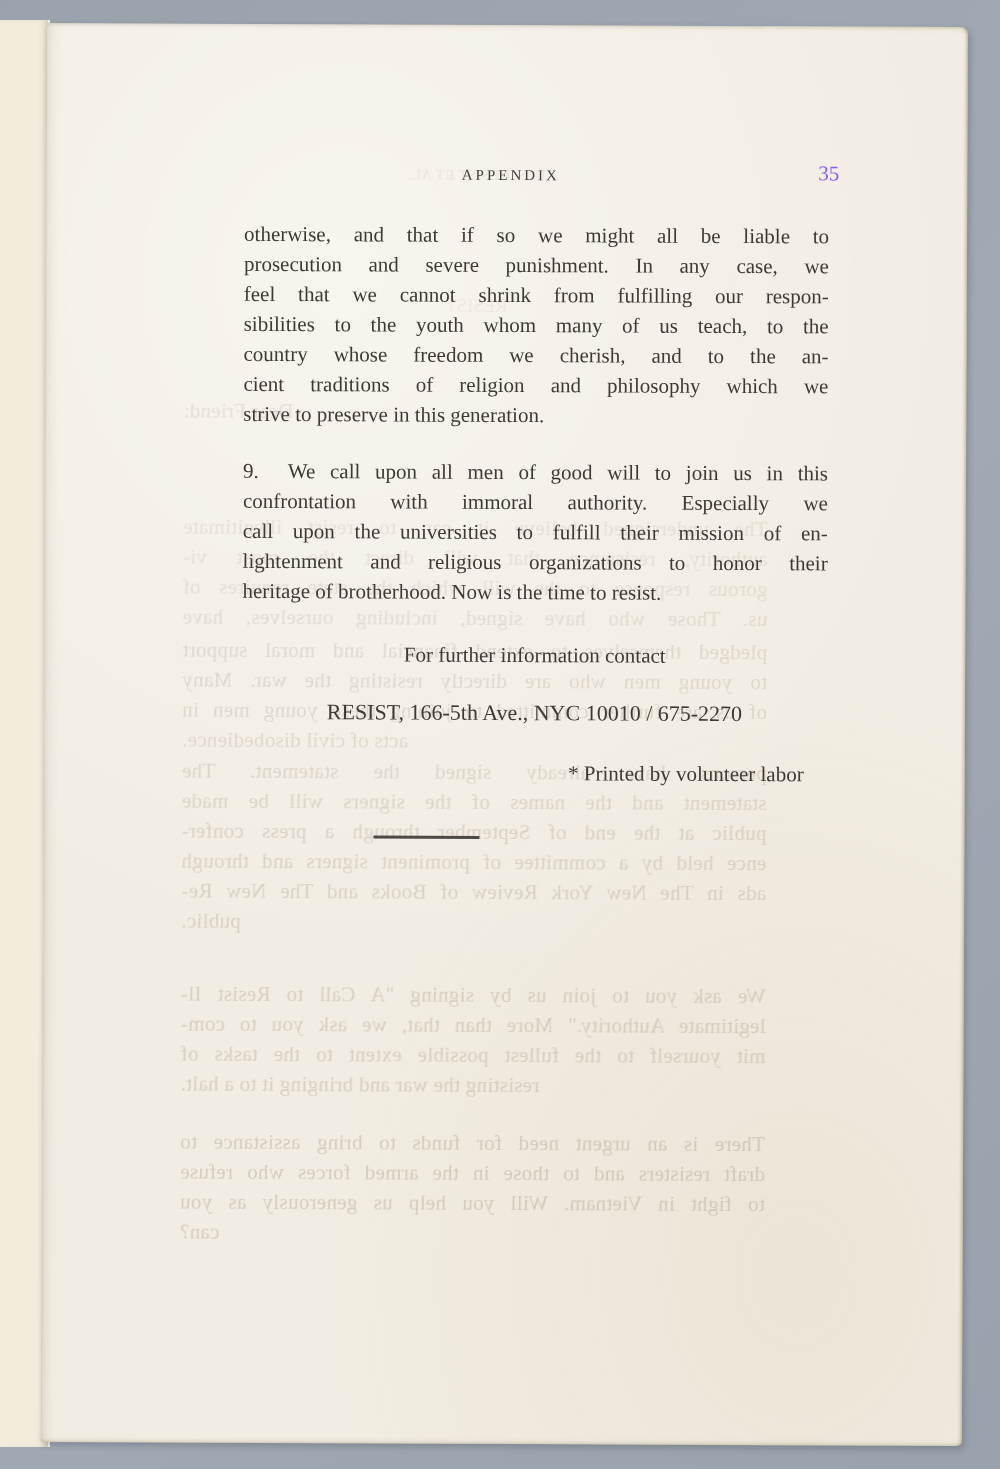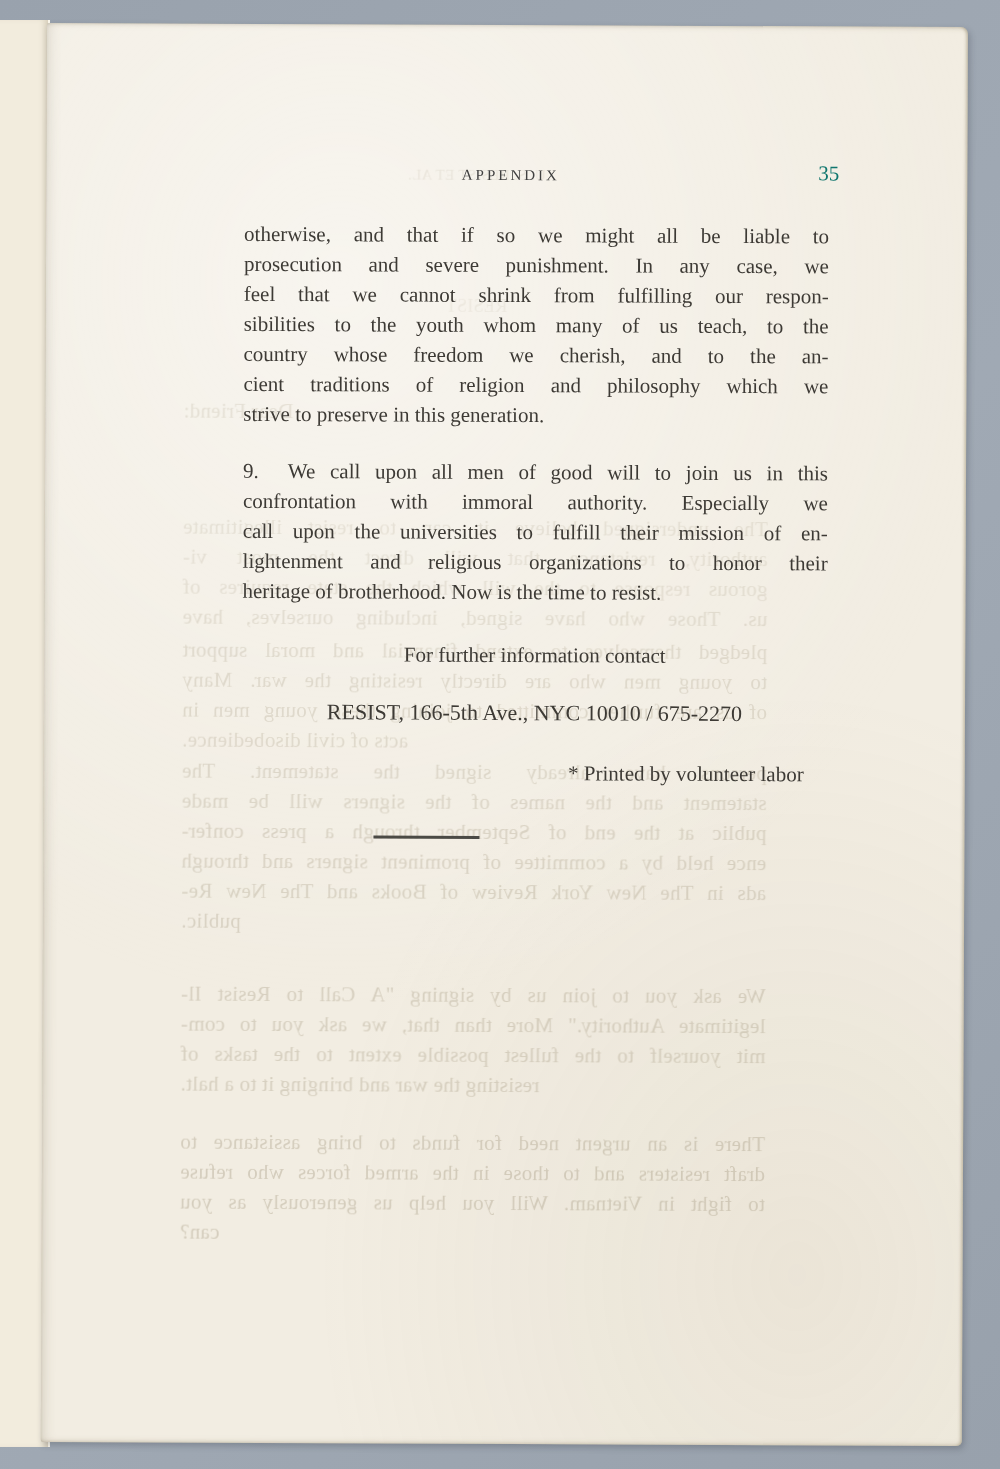--- a/index.html
+++ b/index.html
@@ -51,21 +51,21 @@
   .ghost.full{text-align:justify;text-align-last:justify;}
   .ghost.right{text-align:right;}  
   .ghost.center{text-align:center;}
   
   .text-col{position:absolute;left:198px;top:0;width:585px;color:#3d3a35;}
   .header{position:absolute;top:135px;left:0;width:100%;height:30px;}
   .running-title{
     position:absolute;left:50%;transform:translateX(-50%);margin-left:-26px;
     font-size:15px;letter-spacing:3px;color:#404040;top:7px;
   }
-  .page-number{position:absolute;right:-10px;top:0;font-size:21px;color:#0f766e;}
+  .page-number{position:absolute;right:-10px;top:0;font-size:21px;color:#8b5cf6;}
   .para{position:absolute;left:0;width:585px;font-size:21px;line-height:30px;}
   .p1{top:195px;}
   .p2{top:432px;}
   .jline{text-align:justify;text-align-last:justify;height:30px;}
   .lline{text-align:left;height:30px;}
   .contact{position:absolute;top:615px;left:0;width:585px;text-align:center;font-size:21px;line-height:30px;}
   .address{position:absolute;top:672px;left:0;width:585px;text-align:center;font-size:22px;line-height:32px;}
   .printed{position:absolute;top:733px;left:0;width:585px;text-align:right;padding-right:23px;box-sizing:border-box;font-size:21px;line-height:30px;}
   .rule{position:absolute;left:330px;top:811px;width:106px;height:3px;background:#4b4a45;}
 </style>

